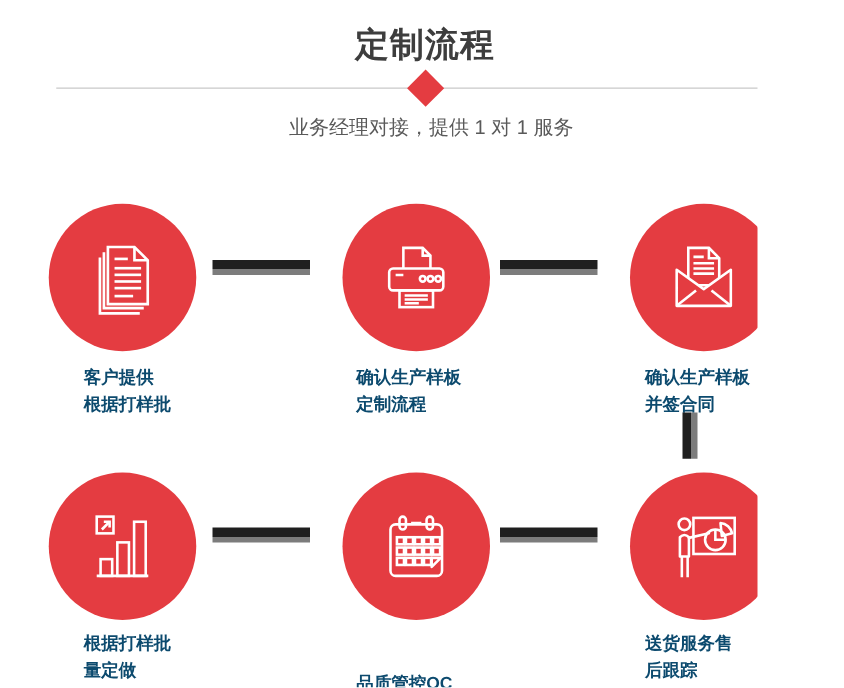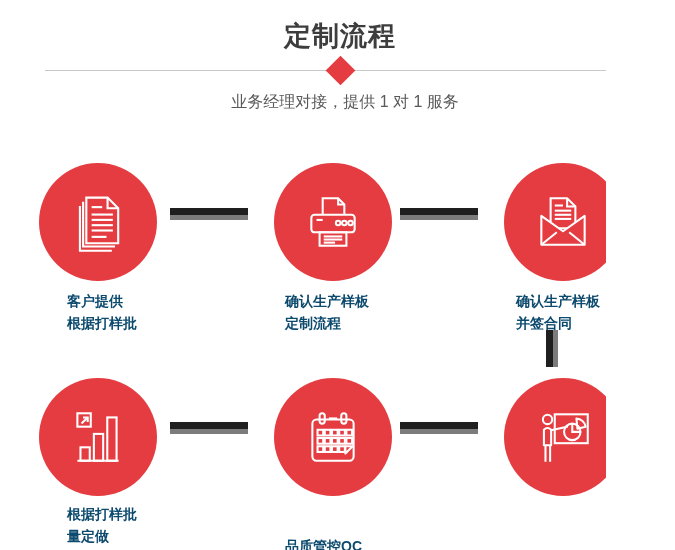--- a/index.html
+++ b/index.html
@@ -220,20 +220,21 @@
         <path d="M19.5 40 V56"></path>
       </svg>
     </span>
   </div>
 
   <div class="step-label l1"><span>客户提供</span><br><span>根据打样批</span></div>
   <div class="step-label l2"><span>确认生产样板</span><br><span>定制流程</span></div>
   <div class="step-label l3"><span>确认生产样板</span><br><span>并签合同</span></div>
   <div class="step-label l4"><span>根据打样批</span><br><span>量定做</span></div>
   <div class="step-label l5"><span>品质管控QC</span><br><span>全检</span></div>
+  <div class="step-label l6"><span>送货服务售</span><br><span>后跟踪</span></div>
 
   <div class="conn-h h1"></div>
   <div class="conn-h h2"></div>
   <div class="conn-h h3"></div>
   <div class="conn-h h4"></div>
   <div class="conn-v"></div>
 
 </div>
 
 </body></html>

